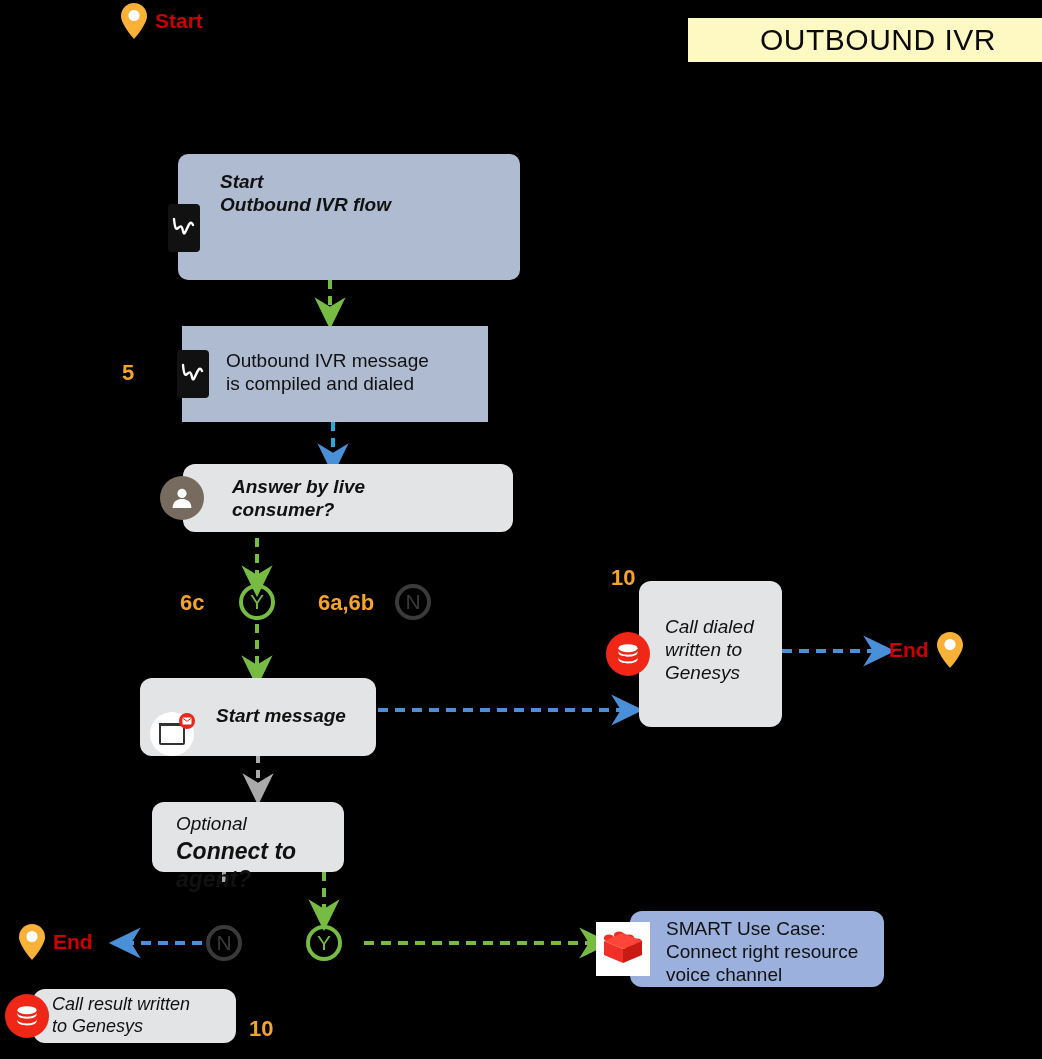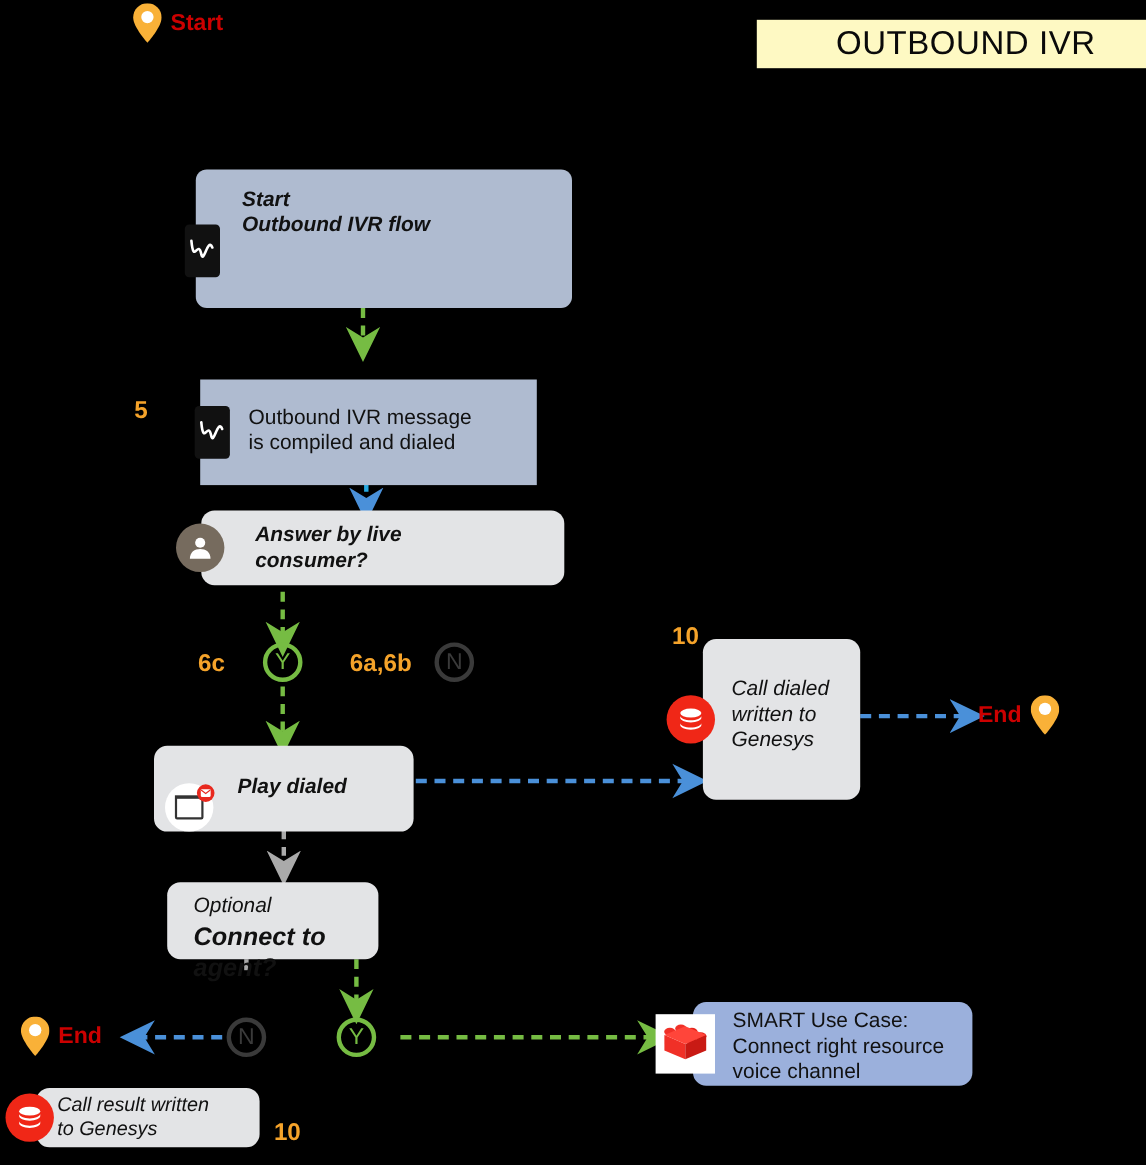--- a/index.html
+++ b/index.html
@@ -254,21 +254,21 @@
   <div class="abs box box-blue-round" style="left:178px; top:154px; width:342px; height:126px;">
     <span class="icon-wave abs" style="left:-10px; top:50px;">
       <svg width="24" height="30" viewBox="0 0 24 30" xmlns="http://www.w3.org/2000/svg">
         <path d="M2 6 C4 28, 8 4, 11 18 C13 28, 17 2, 21 12" stroke="#FFFFFF" stroke-width="2.4" fill="none" stroke-linecap="round"></path>
       </svg>
     </span>
     <span class="box-text t-bolditalic abs" style="left:42px; top:16px; font-size:19px;">Start
 Outbound IVR flow</span>
   </div>
 
-  <div class="abs box box-blue" style="left:182px; top:345px; width:306px; height:96px;">
+  <div class="abs box box-blue" style="left:182px; top:326px; width:306px; height:96px;">
     <span class="icon-wave abs" style="left:-5px; top:24px;">
       <svg width="24" height="30" viewBox="0 0 24 30" xmlns="http://www.w3.org/2000/svg">
         <path d="M2 6 C4 28, 8 4, 11 18 C13 28, 17 2, 21 12" stroke="#FFFFFF" stroke-width="2.4" fill="none" stroke-linecap="round"></path>
       </svg>
     </span>
     <span class="box-text t-plain abs" style="left:44px; top:23px; font-size:19px;">Outbound IVR message
 is compiled and dialed</span>
   </div>
   <div class="abs step-num" style="left:122px; top:360px;">5</div>
 
@@ -291,21 +291,21 @@
   <div class="abs box box-gray" style="left:140px; top:678px; width:236px; height:78px;">
     <span class="icon-screen-wrap abs" style="left:10px; top:17px;">
       <span class="icon-screen"></span>
       <span class="icon-badge">
         <svg width="10" height="8" viewBox="0 0 10 8" xmlns="http://www.w3.org/2000/svg">
           <rect x="0.5" y="0.5" width="9" height="7" rx="1" fill="#FFFFFF"></rect>
           <path d="M0.8 1.2 L5 4.4 L9.2 1.2" stroke="#E8281E" stroke-width="1" fill="none"></path>
         </svg>
       </span>
     </span>
-    <span class="box-text t-bolditalic abs" style="left:76px; top:26px; font-size:19px;">Play dialed</span>
+    <span class="box-text t-bolditalic abs" style="left:76px; top:26px; font-size:19px;">Start message</span>
   </div>
 
   <div class="abs step-num" style="left:611px; top:565px;">10</div>
   <div class="abs box box-gray" style="left:639px; top:581px; width:143px; height:146px;">
     <span class="icon-genesys abs" style="left:-33px; top:51px;">
       <svg width="26" height="26" viewBox="0 0 26 26" xmlns="http://www.w3.org/2000/svg">
         <ellipse cx="13" cy="7.2" rx="9.6" ry="4" fill="#FFFFFF"></ellipse>
         <path d="M3.4 11.6 C3.4 14 7.7 15.8 13 15.8 C18.3 15.8 22.6 14 22.6 11.6
                  L22.6 9.6 C22.6 12 18.3 13.8 13 13.8 C7.7 13.8 3.4 12 3.4 9.6 Z" fill="#FFFFFF"></path>
         <path d="M3.4 18.2 C3.4 20.6 7.7 22.4 13 22.4 C18.3 22.4 22.6 20.6 22.6 18.2

